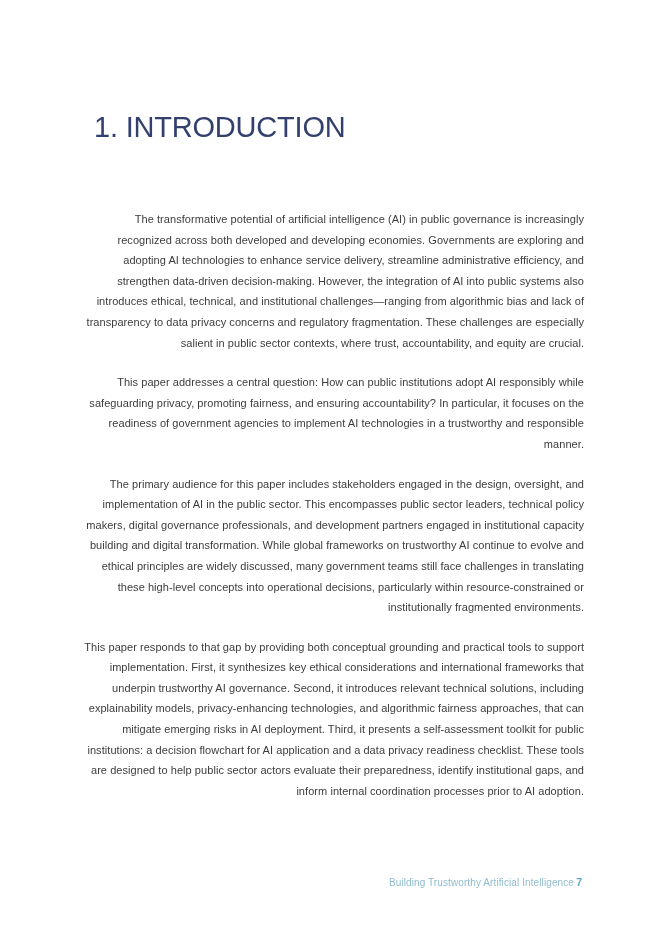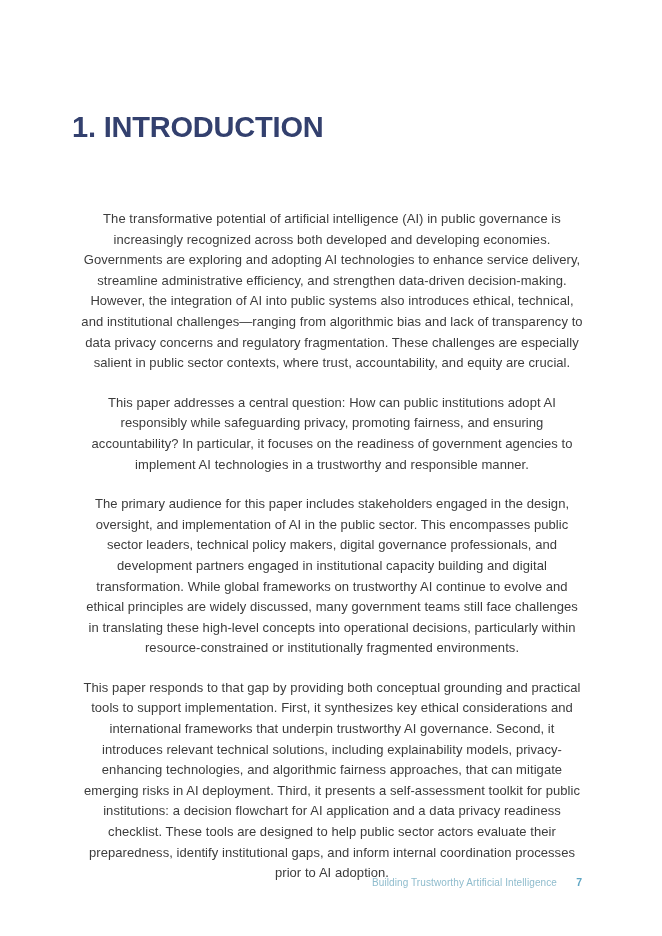--- a/index.html
+++ b/index.html
@@ -15,55 +15,54 @@
     -webkit-font-smoothing: antialiased;
   }
   .page {
     position: absolute;
     inset: 0;
     background: #ffffff;
     overflow: hidden;
   }
   .chapter-title {
     position: absolute;
-    left: 72px;
+    left: 94px;
     top: 92px;
     font-size: 29px;
-    font-weight: bold;
+    font-weight: normal;
     letter-spacing: -0.2px;
     color: #33406e;
     line-height: 1.15;
     white-space: nowrap;
   }
   .body-block {
     position: absolute;
     left: 80px;
     top: 209px;
     width: 504px;
   }
   .para {
     margin: 0 0 19px 0;
-    font-size: 13px;
+    font-size: 11px;
     line-height: 20.6px;
     color: #3c3c3c;
-    text-align: center;
+    text-align: right;
     letter-spacing: 0.005em;
   }
   .para:last-child {
     margin-bottom: 0;
   }
   .footer {
     position: absolute;
     left: 80px;
     right: 80px;
     top: 876px;
     display: flex;
     align-items: baseline;
     justify-content: flex-end;
-    gap: 17px;
   }
   .footer-label {
     font-size: 10px;
     color: #8fbccd;
     letter-spacing: 0.01em;
     white-space: nowrap;
   }
   .footer-page {
     font-size: 10.5px;
     font-weight: bold;

